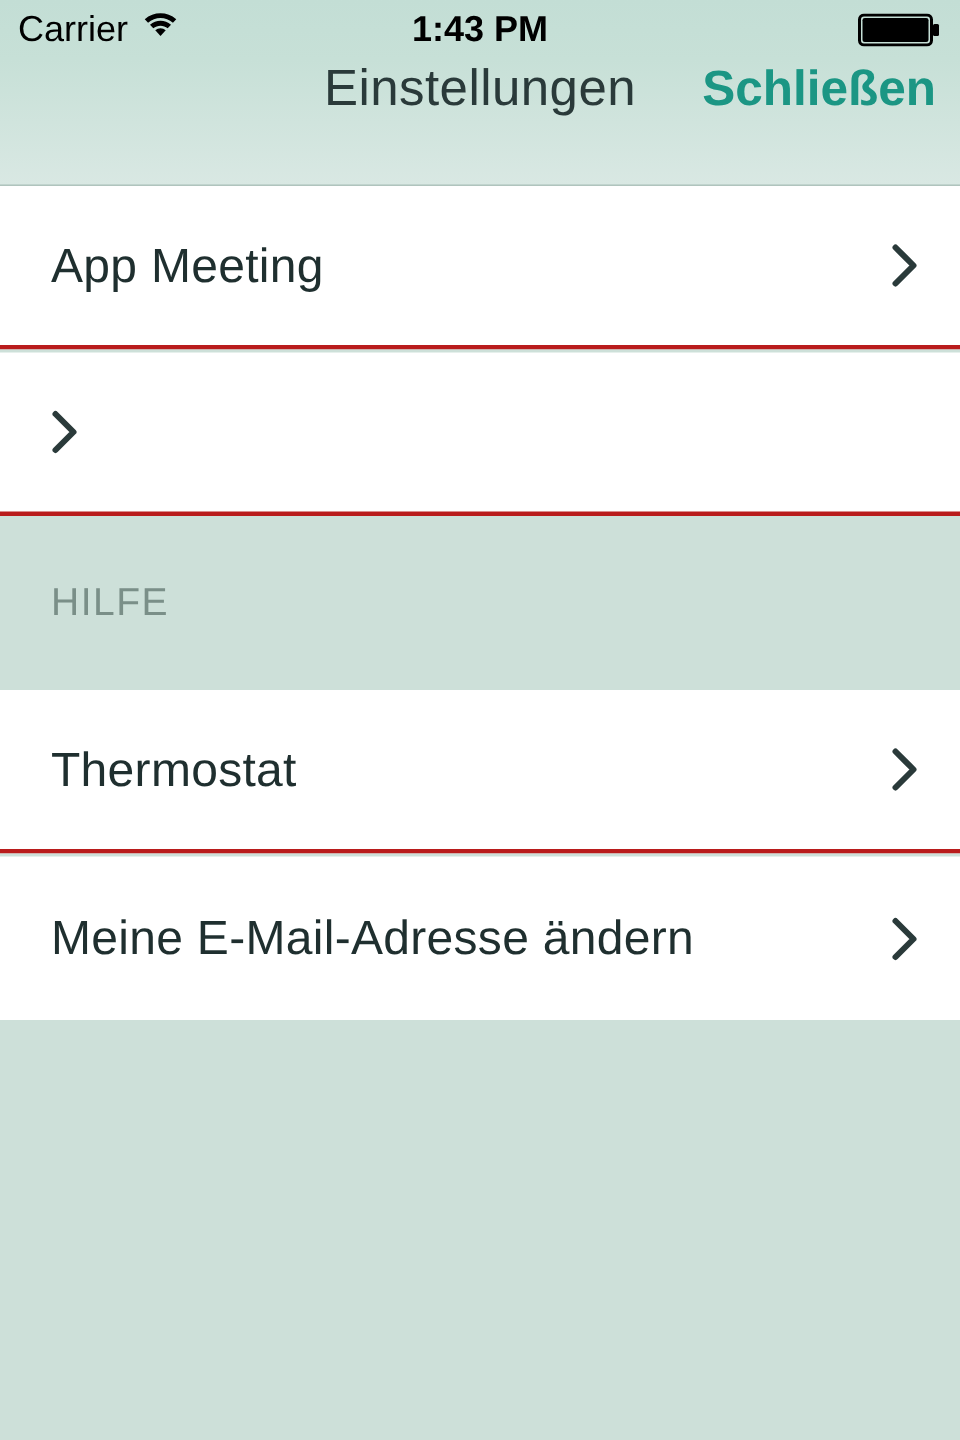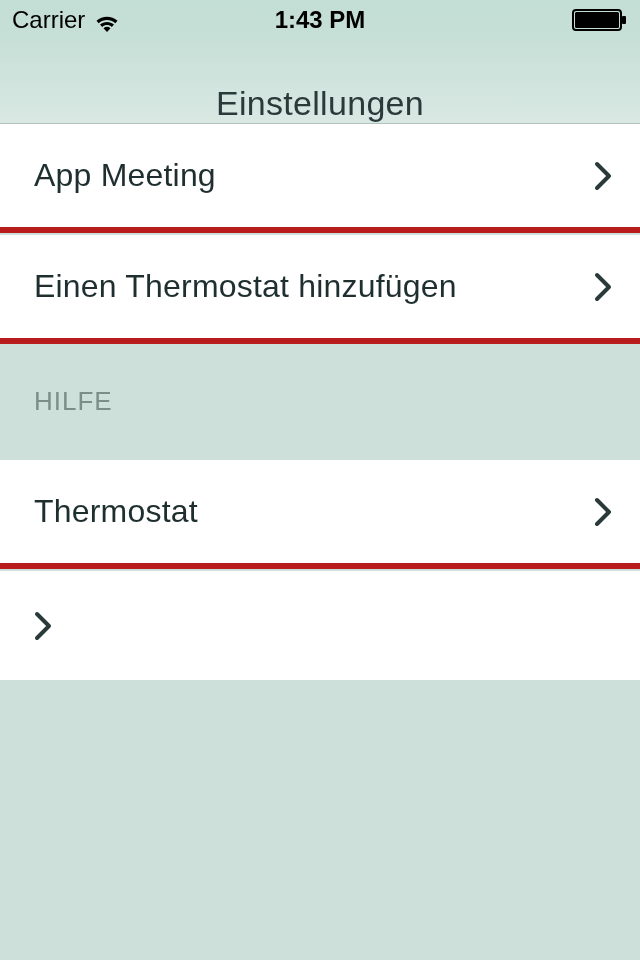--- a/index.html
+++ b/index.html
@@ -15,29 +15,29 @@
       height: 40px;
       display: flex;
       align-items: center;
       justify-content: space-between;
       padding: 0 12px;
       font-size: 24px;
       font-weight: 500;
       color: #000;
       background: linear-gradient(to bottom, #c3ded5, #c7e0d7);
     }
-    .status-left { display: flex; align-items: flex-end; gap: 8px; }
+    .status-left { display: flex; align-items: flex-start; gap: 8px; }
     .status-center { position: absolute; left: 50%; transform: translateX(-50%); font-weight: 600; }
     .status-right { display: flex; align-items: center; }
     .wifi-icon svg { display: block; }
     .battery-icon svg { display: block; }
     .nav-bar {
       height: 84px;
       display: flex;
-      align-items: flex-end;
+      align-items: flex-start;
       justify-content: center;
       position: relative;
       background: linear-gradient(to bottom, #c7e0d7, #d9e8e3);
       border-bottom: 1px solid #b0c4bd;
     }
     .nav-title {
       font-size: 34px;
       font-weight: 400;
       color: #2a3a3a;
       letter-spacing: 0.3px;
@@ -63,21 +63,21 @@
       color: #7a8f88;
       background: #cde0d9;
     }
     .list-item {
       height: 109px;
       background: #fff;
       display: flex;
       align-items: center;
       justify-content: space-between;
       padding: 0 28px 0 34px;
-      border-bottom: 6px solid #b91c1c;
+      border-bottom: 3px solid #b91c1c;
     }
     .list-item:first-child { border-top: none; }
     .list-item-label {
       font-size: 32px;
       color: #1f2f2f;
       font-weight: 400;
       letter-spacing: 0.2px;
     }
     .chevron svg { display: block; }
     .group-gap { height: 2px; background: #cde0d9; }
@@ -103,35 +103,35 @@
         <rect x="1" y="1" width="48" height="20" rx="3" ry="3" fill="none" stroke="#000" stroke-width="2"></rect>
         <rect x="3" y="3" width="44" height="16" rx="1.5" fill="#000"></rect>
         <rect x="50" y="7" width="4" height="8" rx="1" fill="#000"></rect>
       </svg>
     </span>
   </div>
 </div>
 
 <div class="nav-bar">
   <div class="nav-title">Einstellungen</div>
+  <div class="nav-close">Schließen</div>
 </div>
 
 <div class="content">
 
   <div class="list-item">
     <span class="list-item-label">App Meeting</span>
     <span class="chevron">
       <svg width="18" height="30" viewBox="0 0 18 30">
           <path d="M3 3 L15 15 L3 27" fill="none" stroke="#2a3a3a" stroke-width="4" stroke-linecap="round" stroke-linejoin="round"></path>
         </svg>
     </span>
   </div>
   <div class="group-gap"></div>
   <div class="list-item">
-    <span class="list-item-label">Einen Thermostat hinzufügen</span>
     <span class="chevron">
       <svg width="18" height="30" viewBox="0 0 18 30">
           <path d="M3 3 L15 15 L3 27" fill="none" stroke="#2a3a3a" stroke-width="4" stroke-linecap="round" stroke-linejoin="round"></path>
         </svg>
     </span>
   </div>
 
   <div class="section-header">HILFE</div>
 
   <div class="group-gap"></div>
@@ -140,20 +140,21 @@
   <div class="list-item">
     <span class="list-item-label">Thermostat</span>
     <span class="chevron">
       <svg width="18" height="30" viewBox="0 0 18 30">
           <path d="M3 3 L15 15 L3 27" fill="none" stroke="#2a3a3a" stroke-width="4" stroke-linecap="round" stroke-linejoin="round"></path>
         </svg>
     </span>
   </div>
   <div class="group-gap"></div>
   <div class="list-item" style="border-bottom:none;">
+    <span class="list-item-label">Meine E-Mail-Adresse ändern</span>
     <span class="chevron">
       <svg width="18" height="30" viewBox="0 0 18 30">
           <path d="M3 3 L15 15 L3 27" fill="none" stroke="#2a3a3a" stroke-width="4" stroke-linecap="round" stroke-linejoin="round"></path>
         </svg>
     </span>
   </div>
 
 </div>
 
 </body></html>

